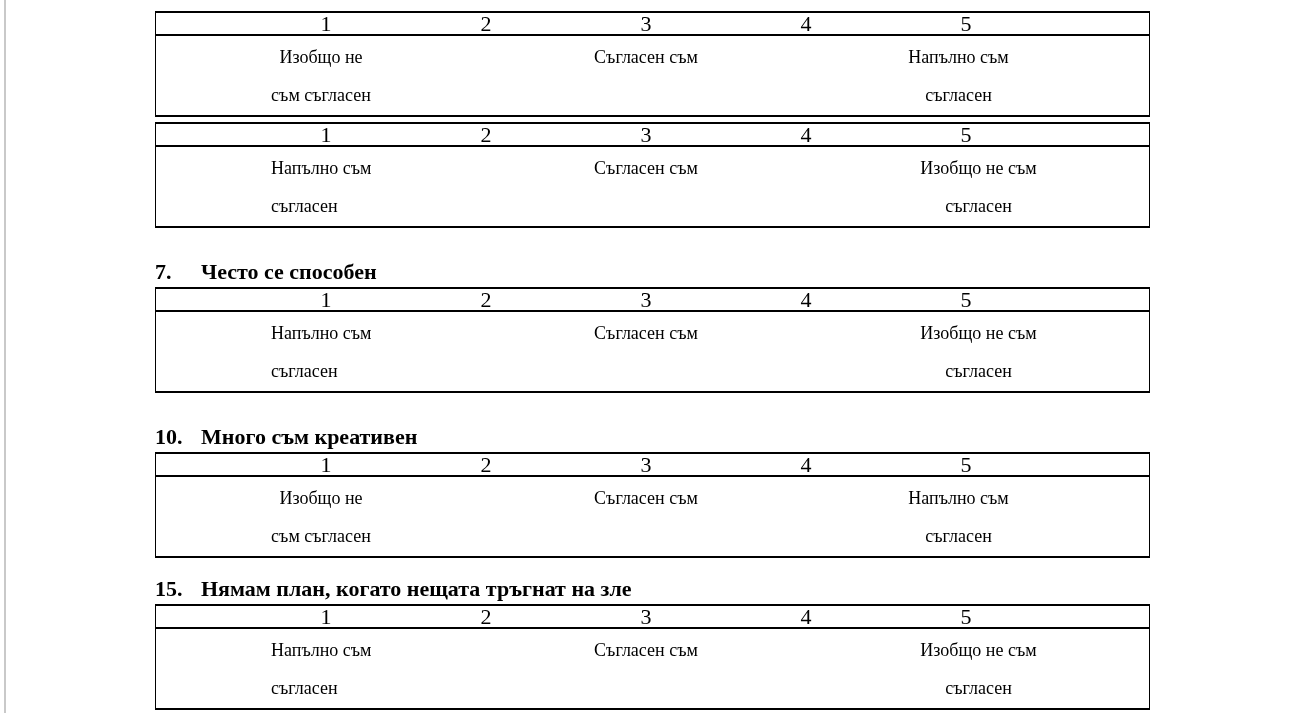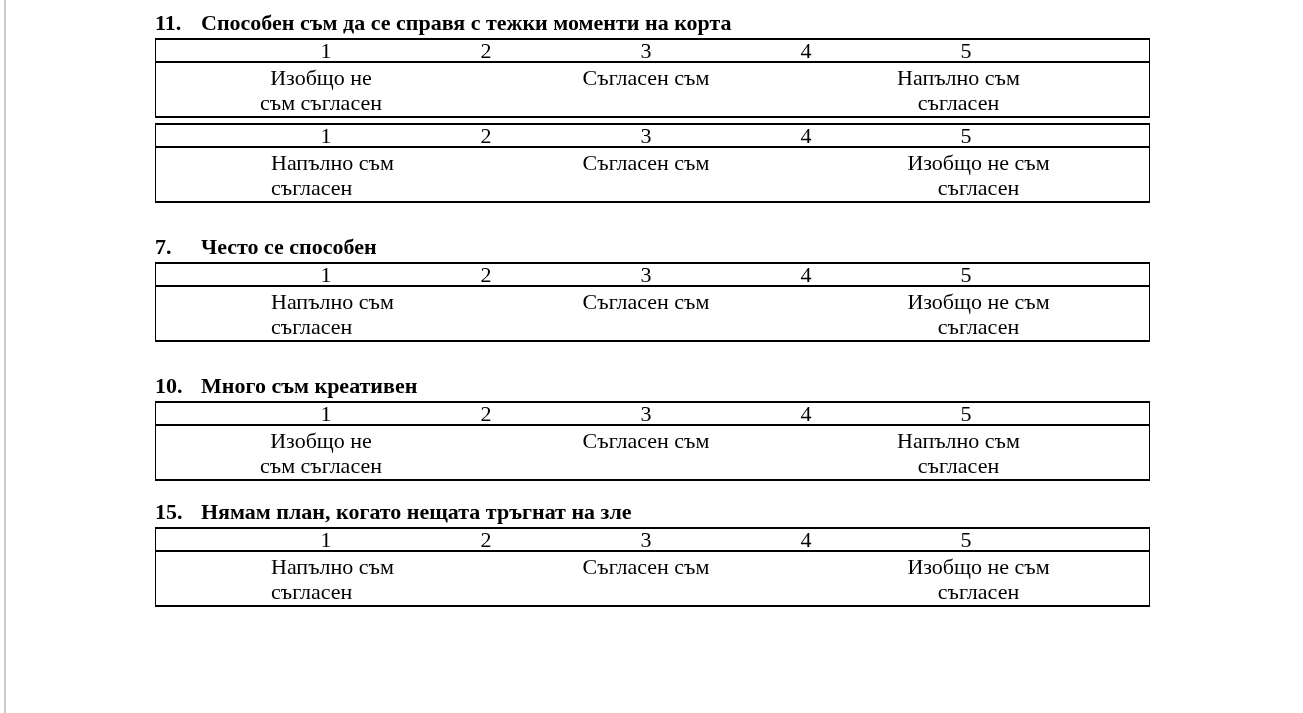--- a/index.html
+++ b/index.html
@@ -61,43 +61,40 @@
     font-size: 22px;
     line-height: 22px;
   }
 
   .lbl-row {
     display: grid;
     grid-template-columns: 330px 320px 345px;
     padding: 2px 0 1px 0;
   }
   .lbl {
-    font-size: 22px;
-    line-height: 25px;
+    font-size: 18px;
+    line-height: 38px;
     text-align: center;
     white-space: pre-line; 
   }
 
   
   .asc .lbl-high { transform: translateX(-20px); }
 
   
   .desc .lbl-low { text-align: left; padding-left: 115px; }
 </style>
 </head>
 <body>
 
 <div class="page-edge"></div>
 
 <div class="doc">
 
   <section class="question q11 asc">
-    <h3 class="qheading">
-      <span class="qnum">11.</span><span>Способен съм да се справя с тежки моменти на корта</span>
-    </h3>
     <div class="qtable">
       <div class="num-row">
         <span class="num"></span>
         <span class="num">1</span>
         <span class="num">2</span>
         <span class="num">3</span>
         <span class="num">4</span>
         <span class="num">5</span>
         <span class="num"></span>
       </div>

